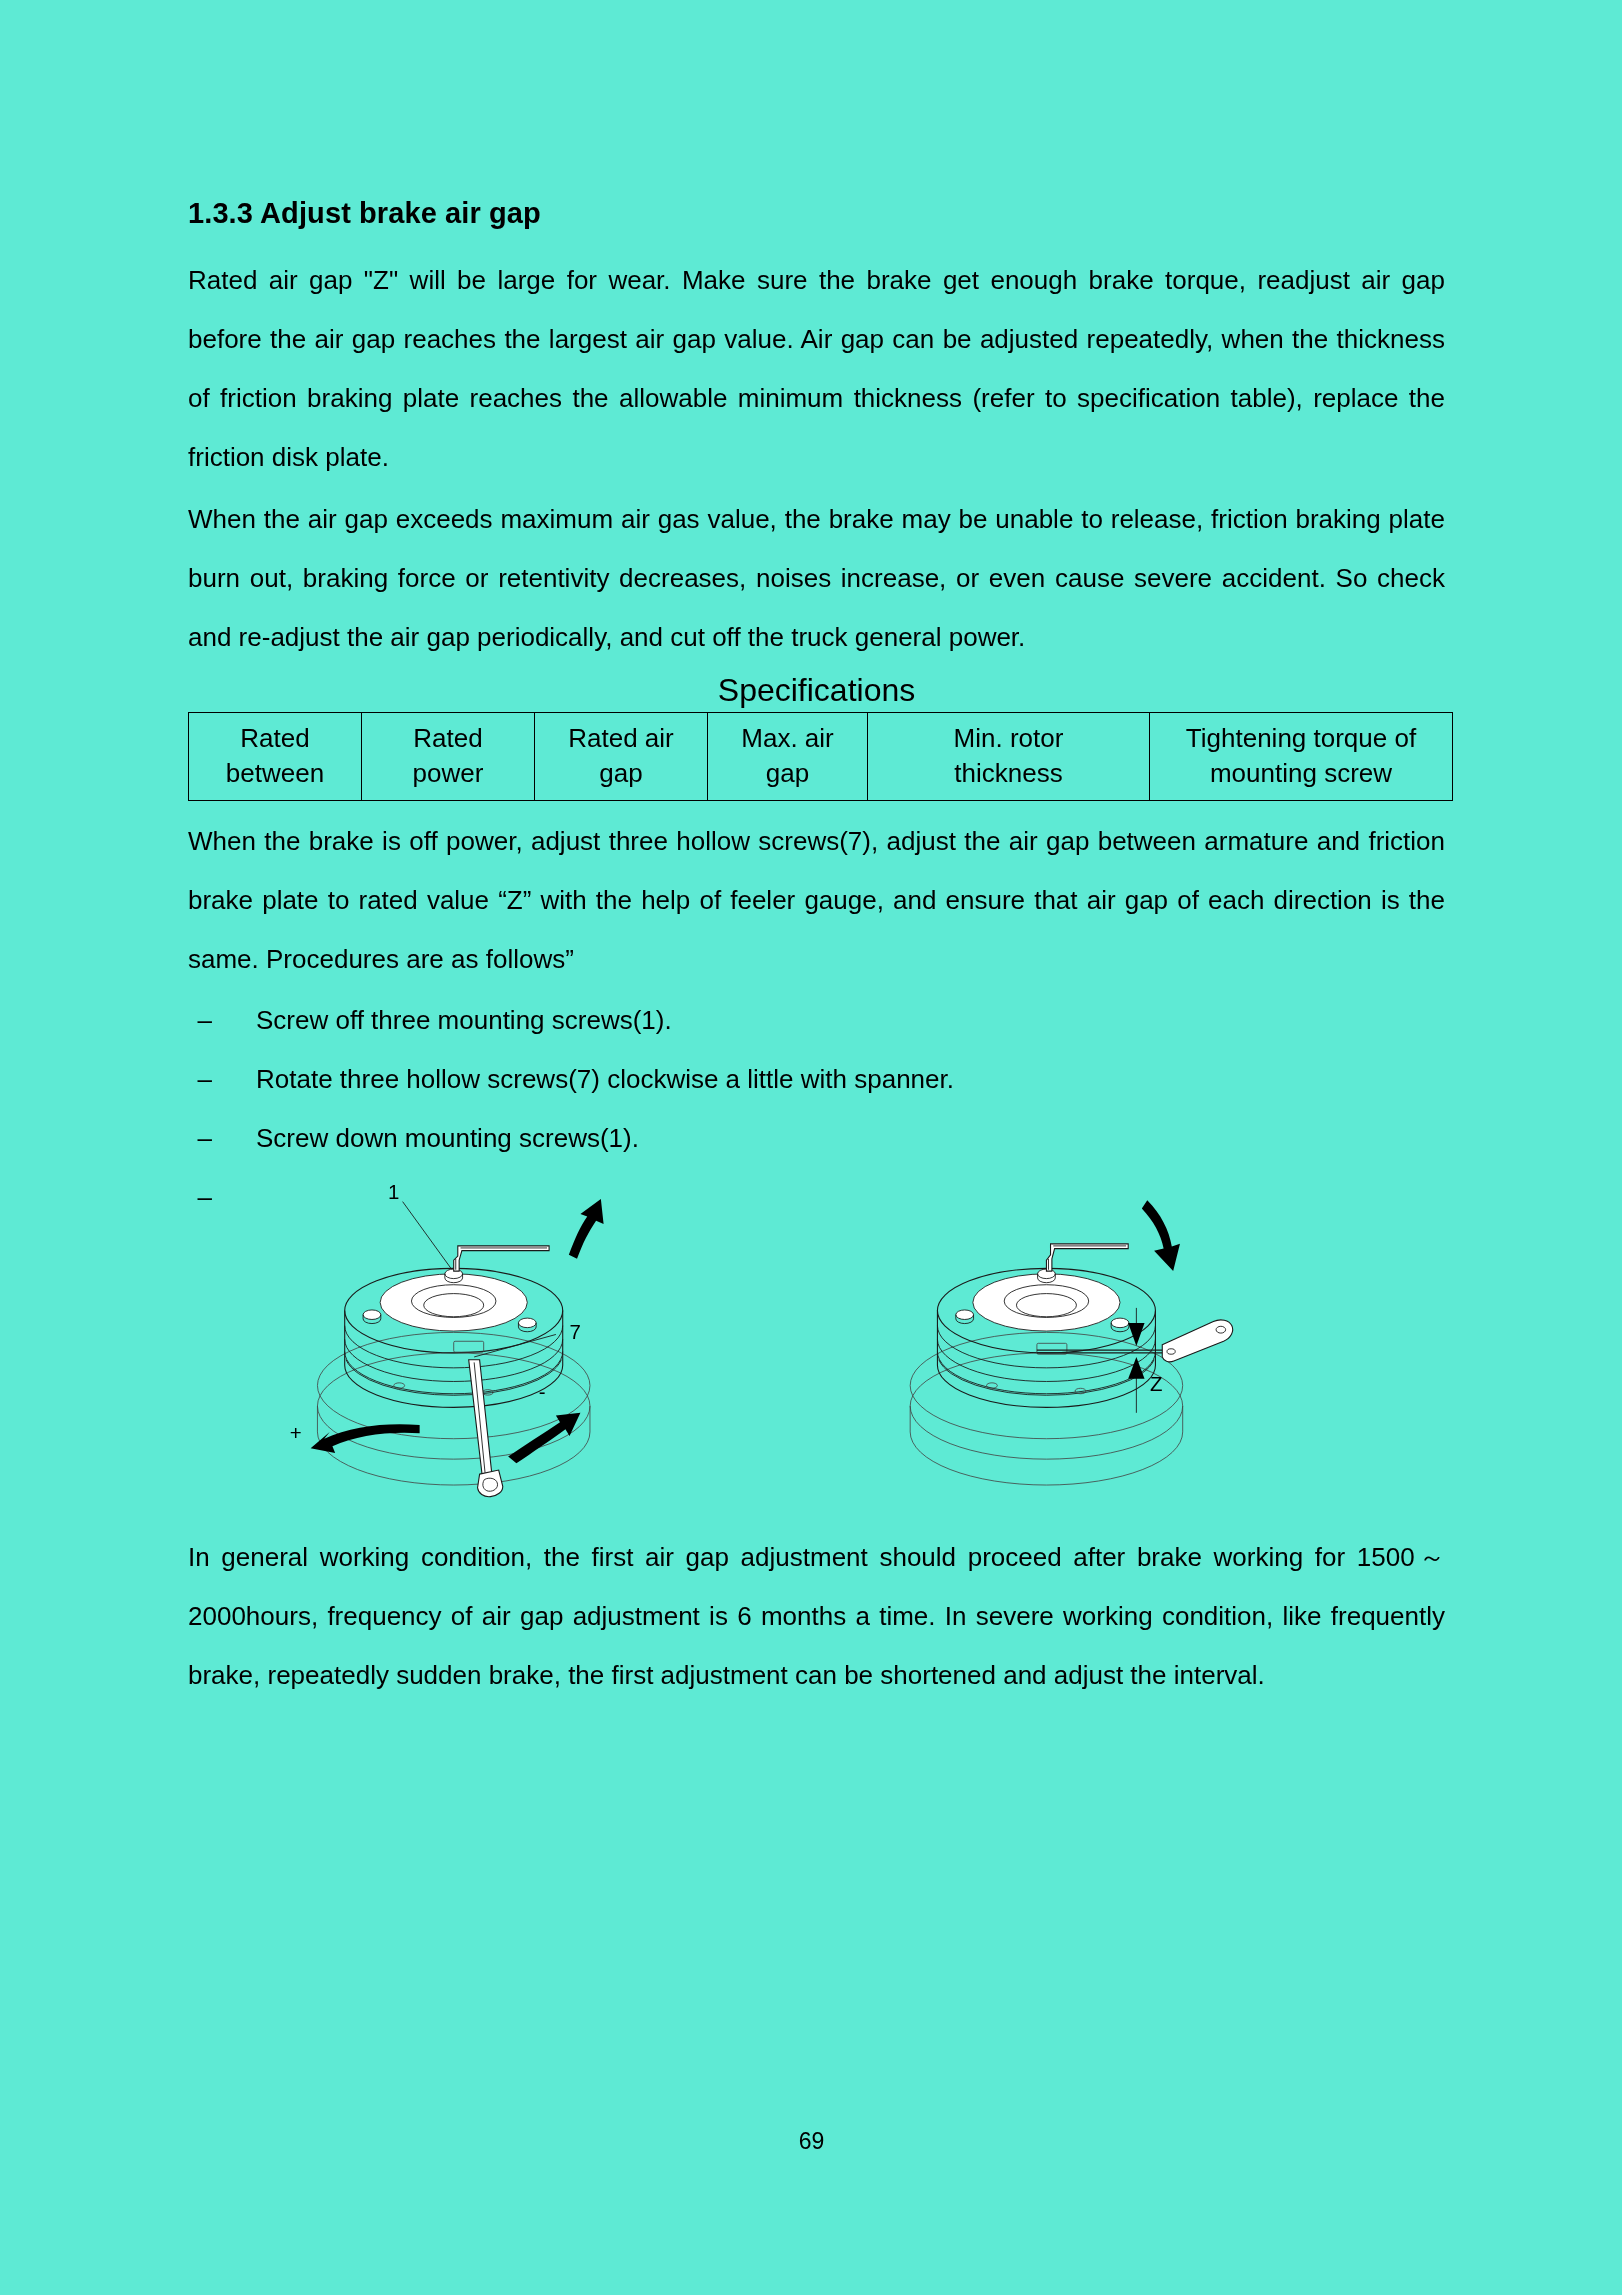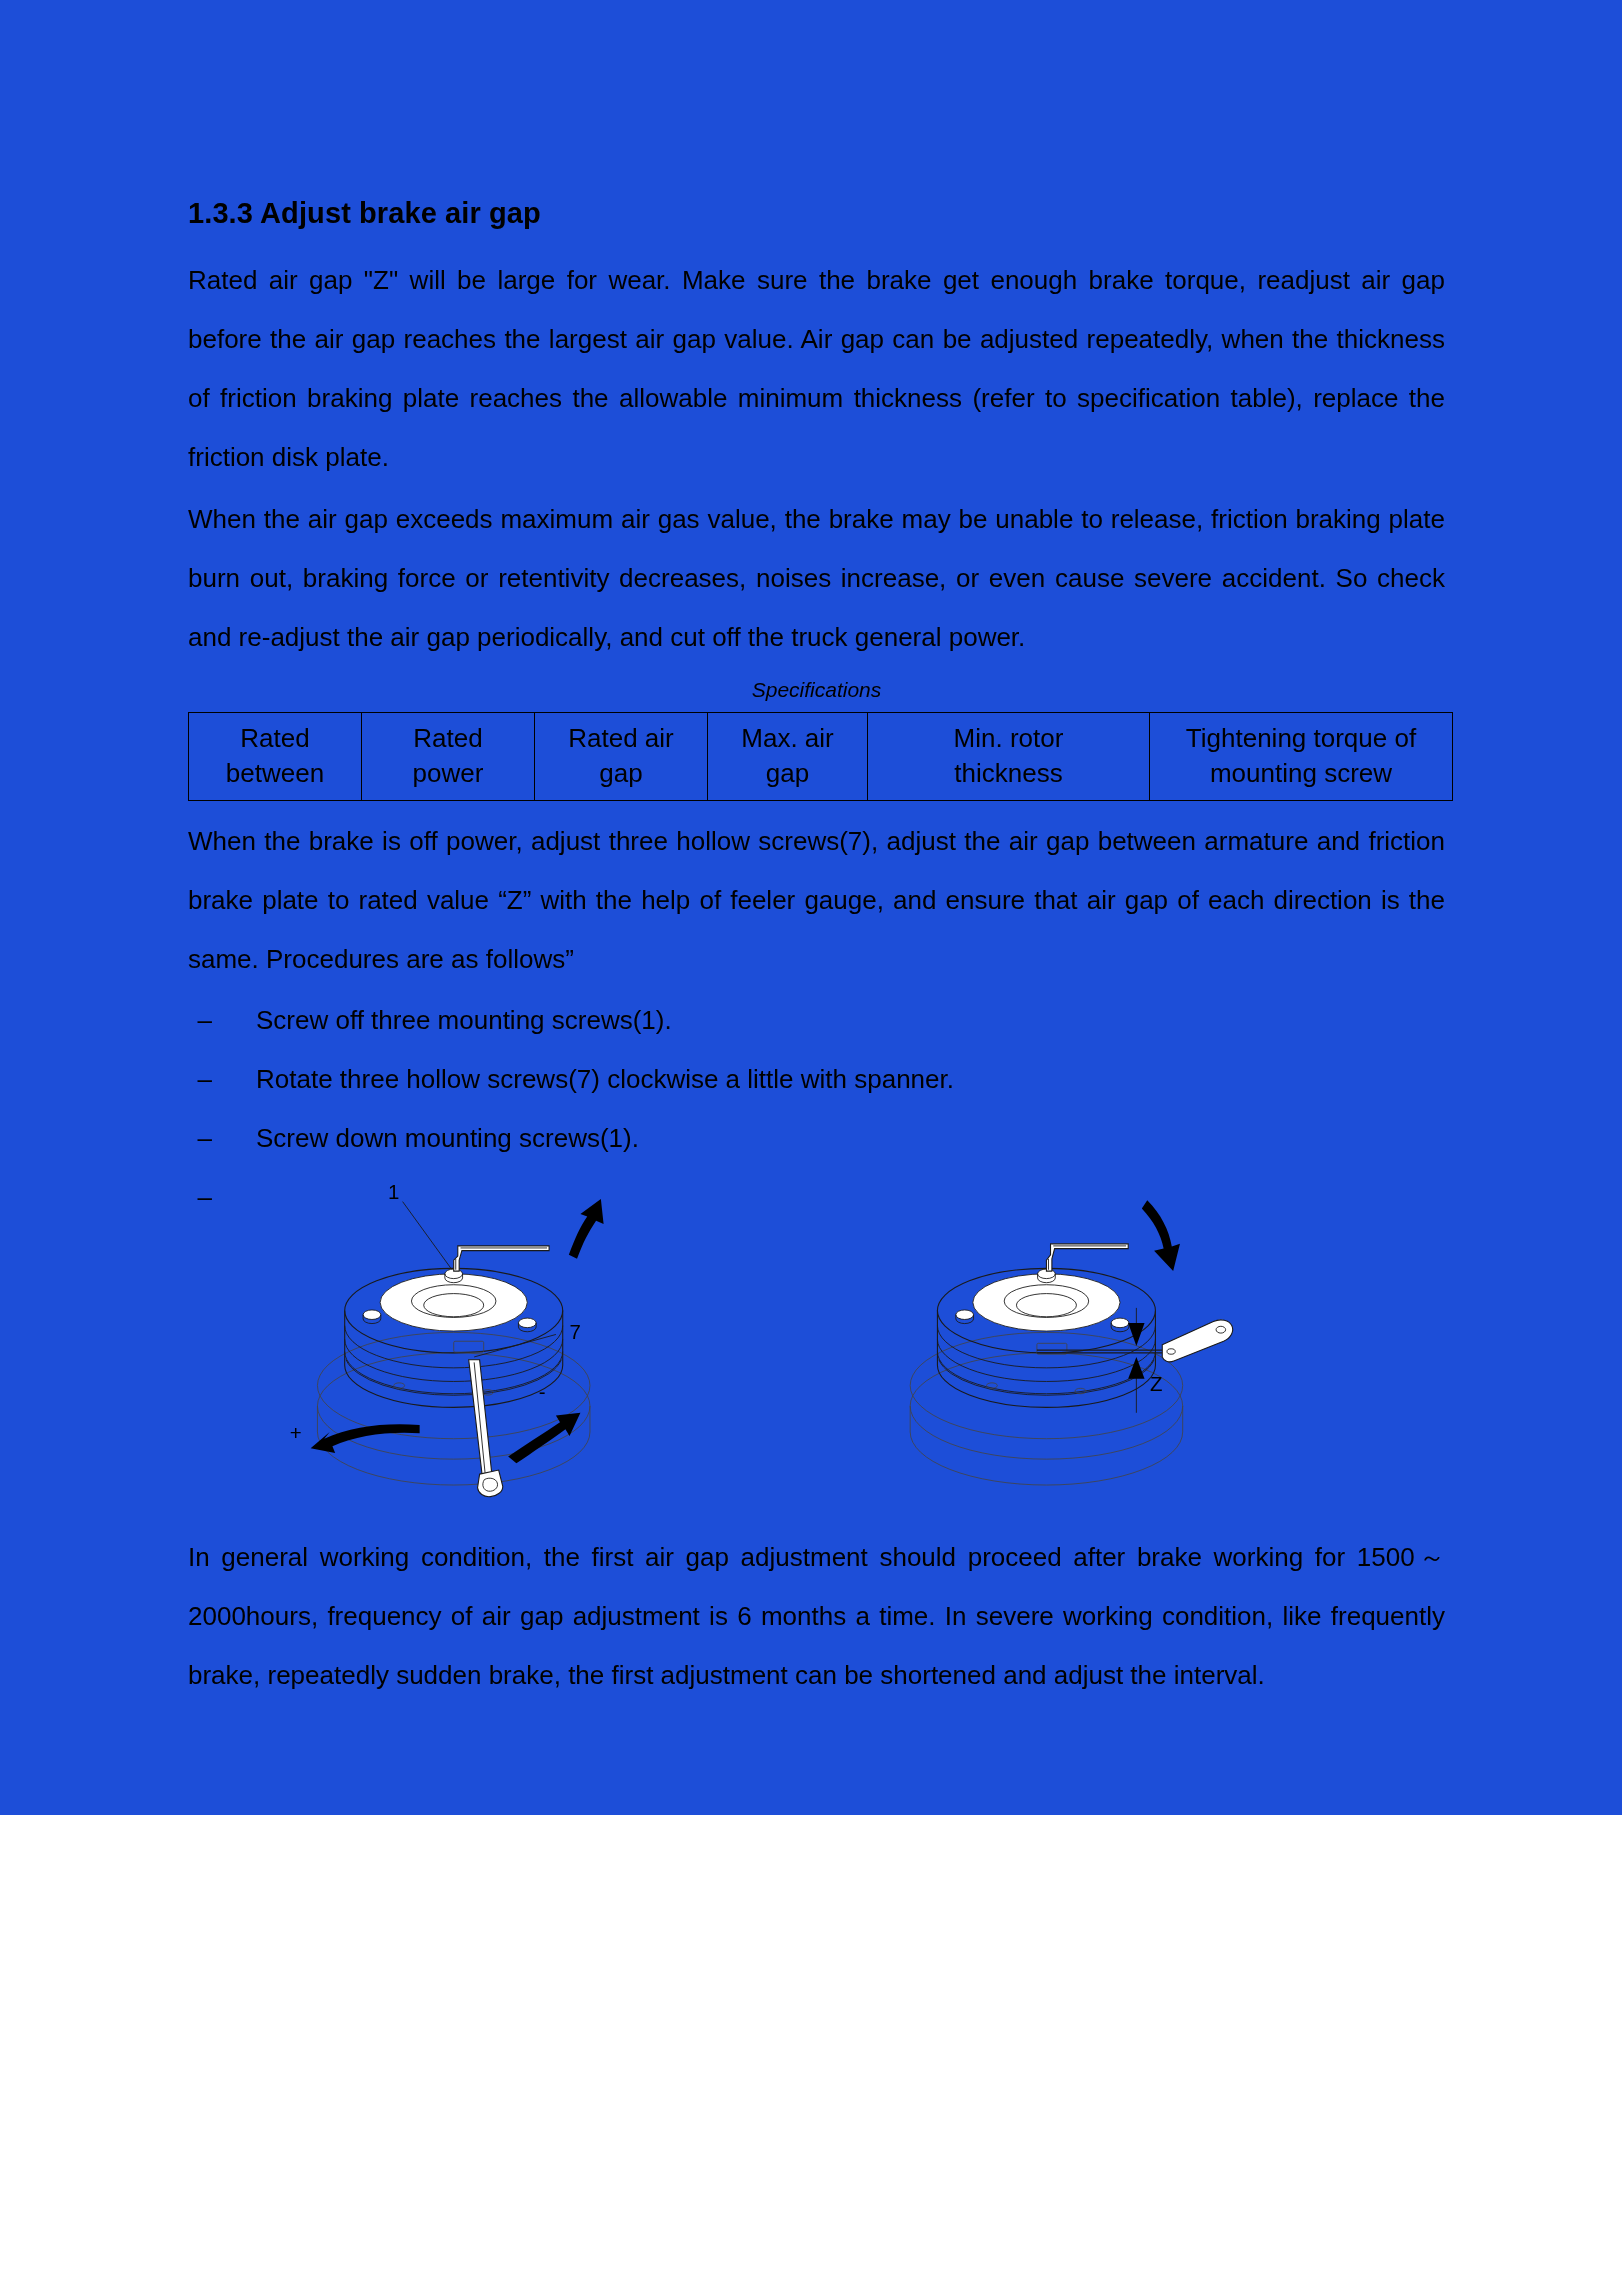--- a/index.html
+++ b/index.html
@@ -7,22 +7,22 @@
     padding: 0;
     background: #ffffff;
   }
   body {
     font-family: "Liberation Sans", sans-serif;
     color: #000000;
   }
   #page {
     position: relative;
     width: 1623px;
-    height: 1815px;
-    background: #1d4ed8;
+    height: 2295px;
+    background: #5eead4;
     box-sizing: border-box;
     overflow: hidden;
   }
   #content {
     position: absolute;
     left: 188px;
     top: 196px;
     width: 1257px;
   }
 
@@ -42,25 +42,24 @@
     text-align: justify;
     text-justify: inter-word;
     margin: 0;
   }
   .para-block {
     margin-bottom: 2.7px;
   }
 
   
   .table-caption {
-    font-size: 21px;
+    font-size: 32px;
     text-align: center;
     line-height: 38px;
     margin: 4.1px 0 2.7px 0;
-    font-style: italic;
   }
 
   
   table.spec {
     border-collapse: collapse;
     width: 1257px;
     table-layout: fixed;
     margin: 0 0 11px 0;
   }
   table.spec td {

